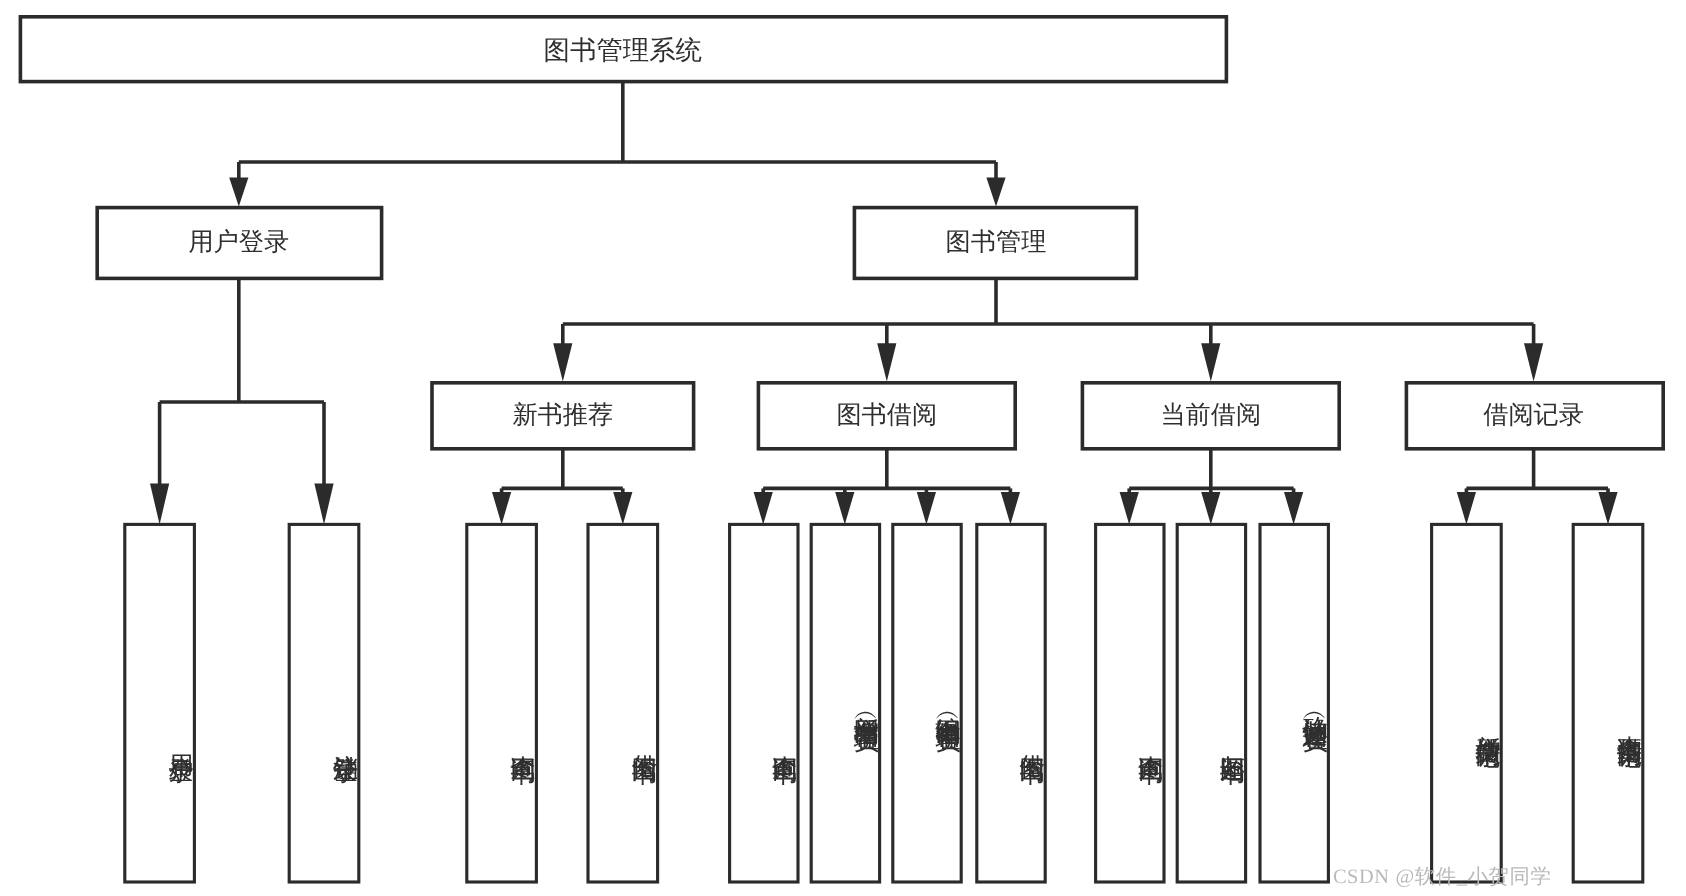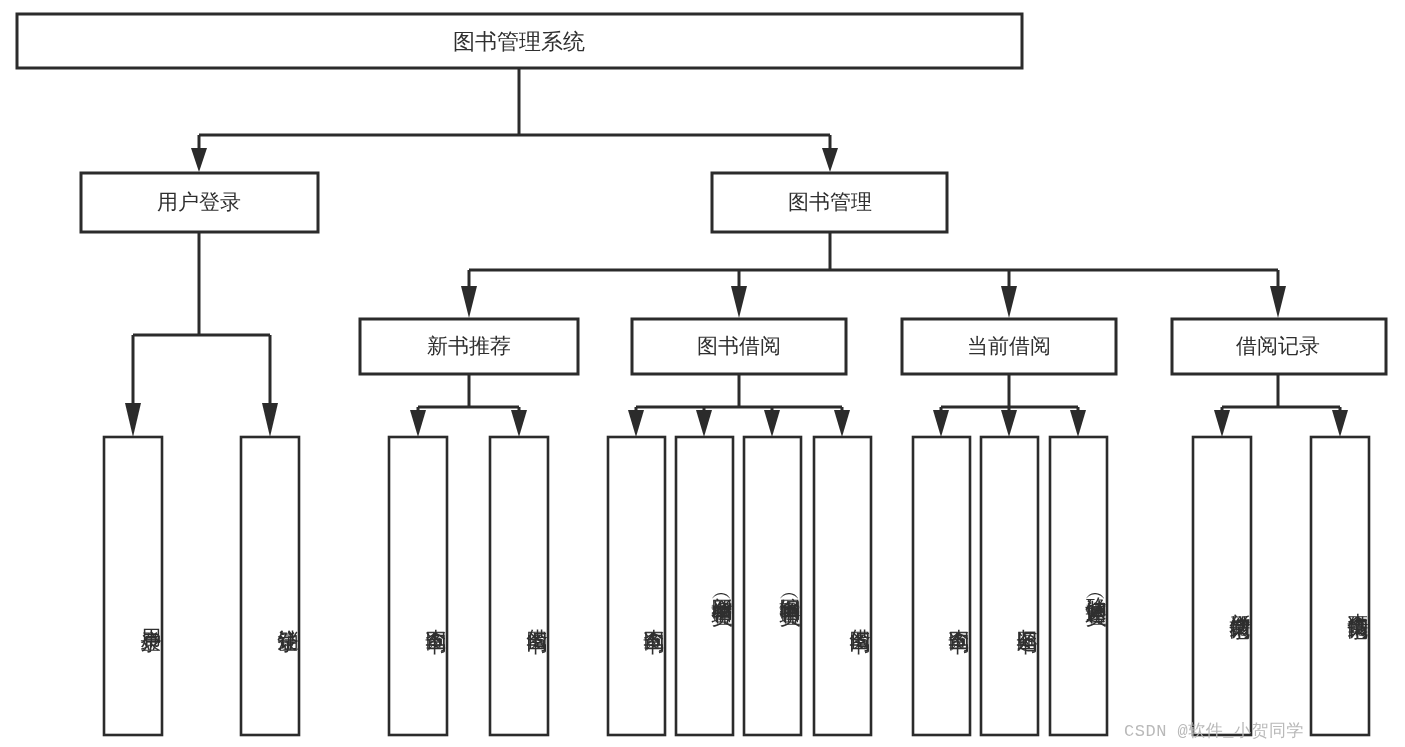--- a/index.html
+++ b/index.html
@@ -12,21 +12,20 @@
     width: 1405px;
     height: 747px;
     font-family: "DejaVu Sans", "Liberation Sans", sans-serif;
     overflow: hidden;
   }
   #diagram-root {
     position: relative;
     width: 1303px;
     height: 747px;
     background: #ffffff;
-    padding-left: 11px;
   }
   svg#diagram-svg {
     position: absolute;
     top: 0;
     left: 0;
     width: 1405px;
     height: 747px;
     display: block;
   }
   .node-box {
@@ -72,21 +71,21 @@
     text-align: center;
     display: flex;
     align-items: flex-start;
     justify-content: center;
     pointer-events: none;
   }
   .watermark {
     position: absolute;
     right: 10px;
     bottom: 5px;
-    font-family: Liberation Mono, monospace;
+    font-family: Liberation Serif, serif;
     font-size: 17px;
     color: #b9b9b9;
     letter-spacing: 0.5px;
     white-space: nowrap;
   }
 </style>
 </head>
 <body>
 
 <div id="diagram-root">

